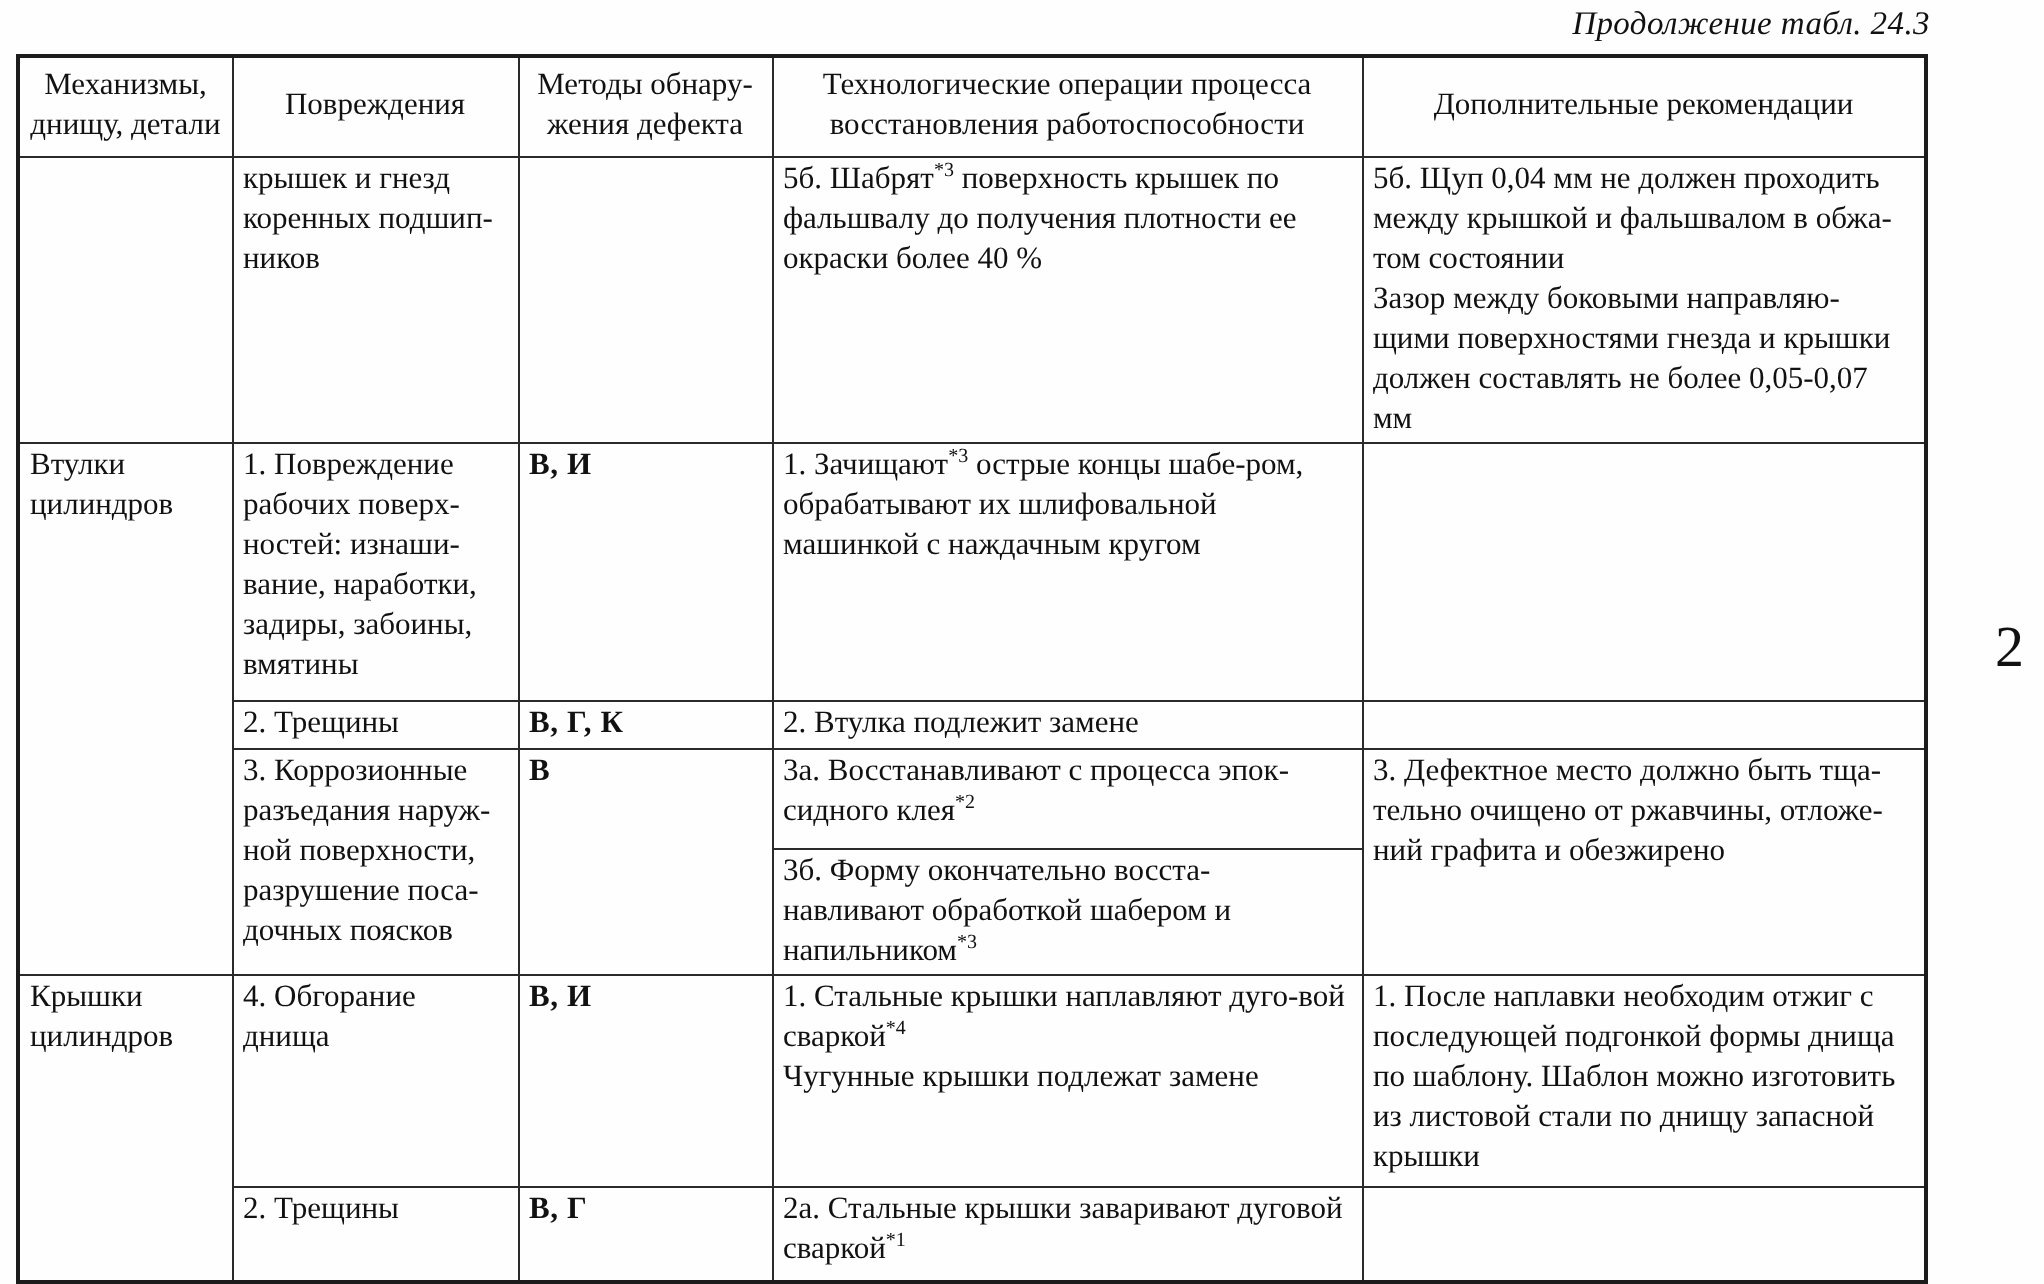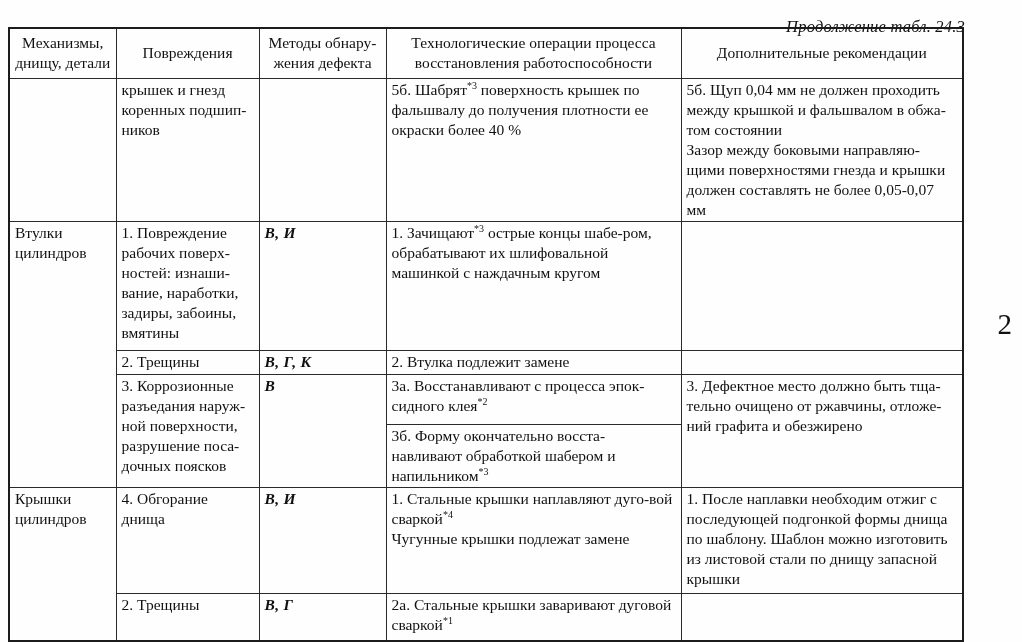--- a/index.html
+++ b/index.html
@@ -7,21 +7,21 @@
     position: relative;
     width: 1022px;
     height: 642px;
     background: #fefefe;
     color: #111;
     font-family: "Liberation Serif", "DejaVu Serif", serif;
     overflow: hidden;
   }
   .caption {
     position: absolute;
-    top: 17px;
+    top: 2px;
     right: 57px;
     font-style: italic;
     font-size: 16.5px;
     letter-spacing: 0.2px;
     white-space: nowrap;
   }
   .margin-num {
     position: absolute;
     top: 308px;
     right: 10px;
@@ -43,21 +43,21 @@
     font-size: 15.5px;
     line-height: 20px;
     overflow: hidden;
     font-weight: normal;
   }
   .tbl th {
     text-align: center;
     vertical-align: middle;
     padding: 2px 4px;
   }
-  td.methods { font-weight: bold; letter-spacing: 0.3px; font-style: italic; }
+  td.methods { font-weight: bold; letter-spacing: 0.3px; }
   sup.fn { font-size: 10px; line-height: 0; vertical-align: super; }
   tr.r-head { height: 50px; }
   tr.r-cont { height: 140px; }
   tr.r-v1 { height: 129px; padding-left: 12px; }
   tr.r-v2 { height: 24px; }
   tr.r-v3a { height: 50px; }
   tr.r-v3b { height: 62px; }
   tr.r-k1 { height: 106px; }
   tr.r-k2 { height: 48px; }
 </style>

